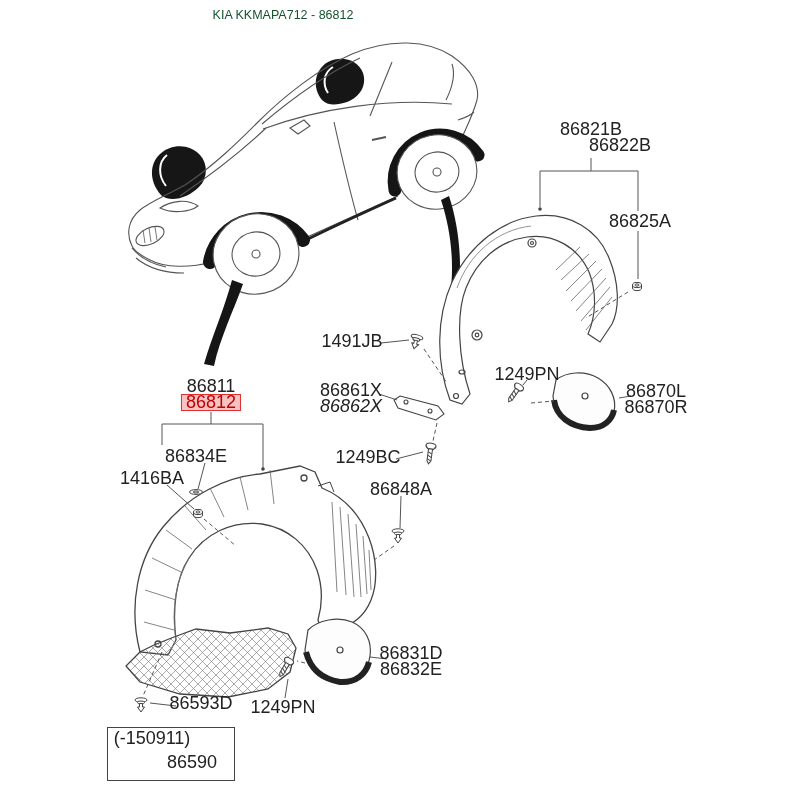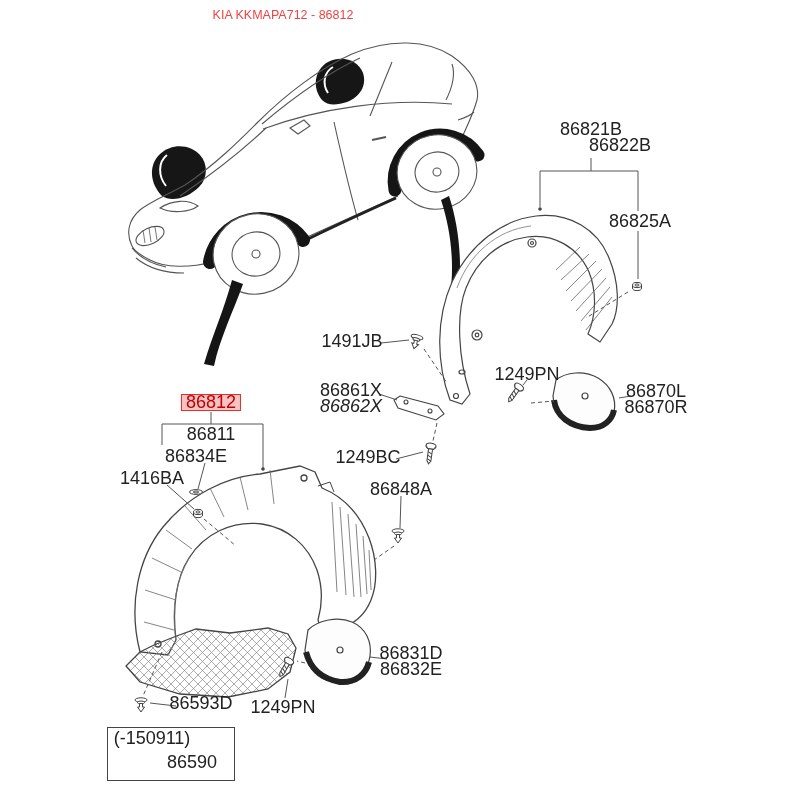--- a/index.html
+++ b/index.html
@@ -2,21 +2,21 @@
 <html><head>
 <meta charset="utf-8">
 <style>
   html,body{margin:0;padding:0;background:#fff;}
   #page{position:relative;width:800px;height:800px;background:#fff;overflow:hidden;
         font-family:"Liberation Sans", sans-serif;color:#222;}
   #art{position:absolute;left:0;top:0;}
   .lbl{position:absolute;transform:translateX(-50%);white-space:nowrap;
        font-size:18px;line-height:15px;color:#222;}
   .title{position:absolute;transform:translateX(-50%);white-space:nowrap;
-       font-size:12.5px;color:#ef4444;}
+       font-size:12.5px;color:#14532d;}
   .lbl.hl{color:#c00000;border:1.5px solid #e03030;background:#f6c2c2;padding:0 4px;}
   .pbox{position:absolute;border:1.2px solid #444;background:#fff;}
 </style>
 </head>
 <body>
 
 <div id="page">
 
 <svg id="art" width="800" height="800" viewBox="0 0 800 800">
   <defs>
@@ -185,21 +185,21 @@
 
 <div class="lbl" style="left:591px;top:122px;">86821B</div>
 <div class="lbl" style="left:591px;top:138px;margin-left:29px;">86822B</div>
 <div class="lbl" style="left:640px;top:214px;">86825A</div>
 <div class="lbl" style="left:352px;top:334px;text-align:right;">1491JB</div>
 <div class="lbl" style="left:527px;top:367px;">1249PN</div>
 <div class="lbl" style="left:656px;top:384px;">86870L</div>
 <div class="lbl" style="left:656px;top:400px;">86870R</div>
 <div class="lbl" style="left:351px;top:383px;">86861X</div>
 <div class="lbl" style="left:351px;top:399px;font-style:italic;">86862X</div>
-<div class="lbl" style="left:211px;top:379px;margin-top:48px;">86811</div>
+<div class="lbl" style="left:211px;top:379px;">86811</div>
 <div class="lbl hl" style="left:211px;top:394px;">86812</div>
 <div class="lbl" style="left:196px;top:449px;">86834E</div>
 <div class="lbl" style="left:152px;top:471px;">1416BA</div>
 <div class="lbl" style="left:368px;top:450px;text-align:center;">1249BC</div>
 <div class="lbl" style="left:401px;top:482px;">86848A</div>
 <div class="lbl" style="left:411px;top:646px;">86831D</div>
 <div class="lbl" style="left:411px;top:662px;">86832E</div>
 <div class="lbl" style="left:283px;top:700px;">1249PN</div>
 <div class="lbl" style="left:201px;top:696px;">86593D</div>
 

